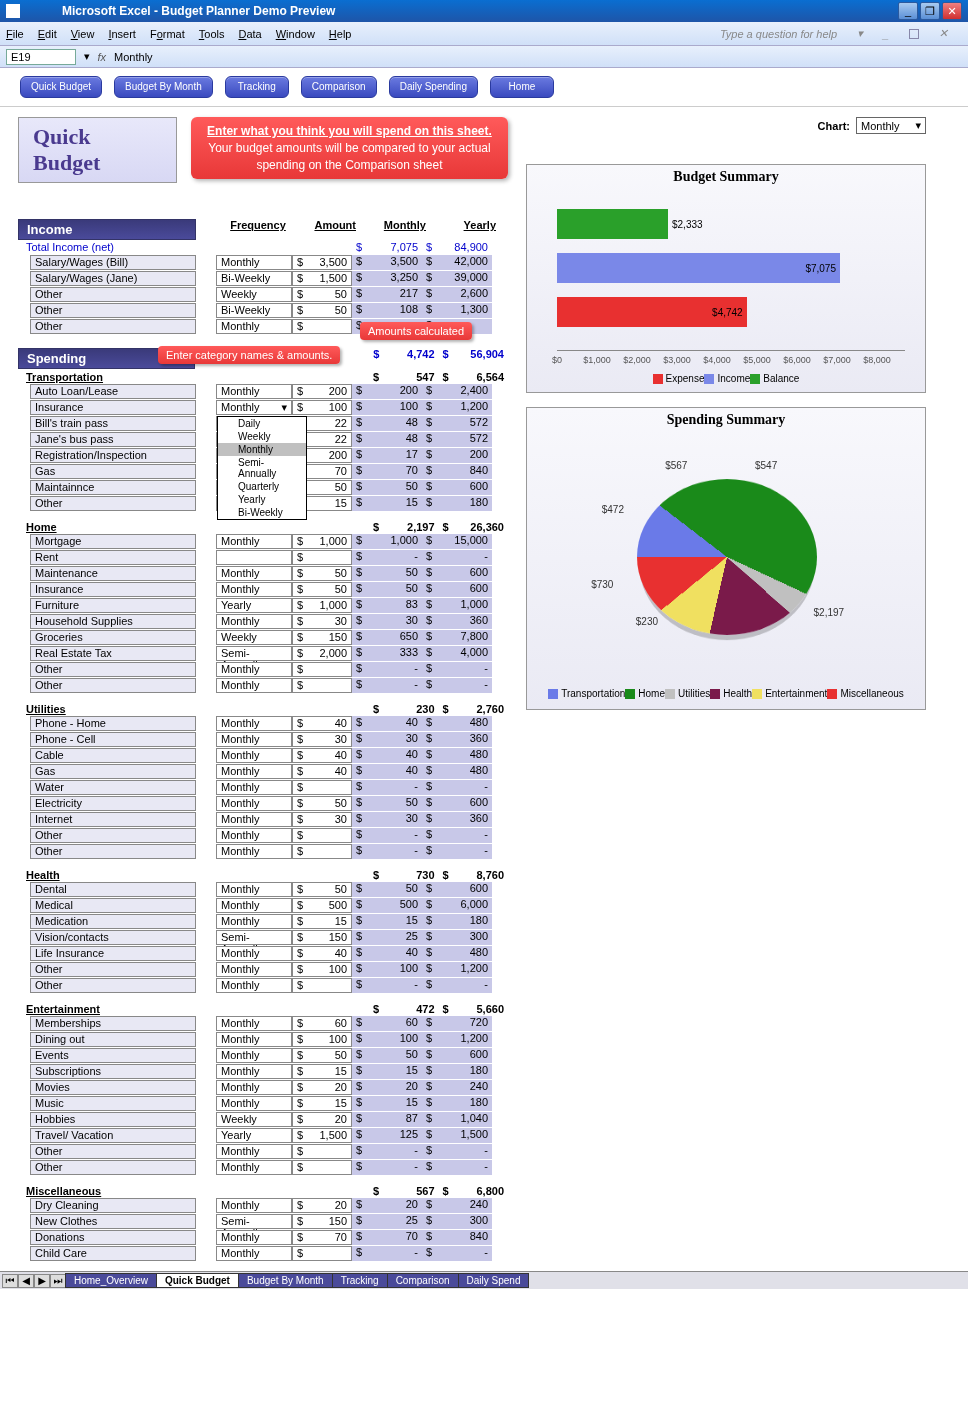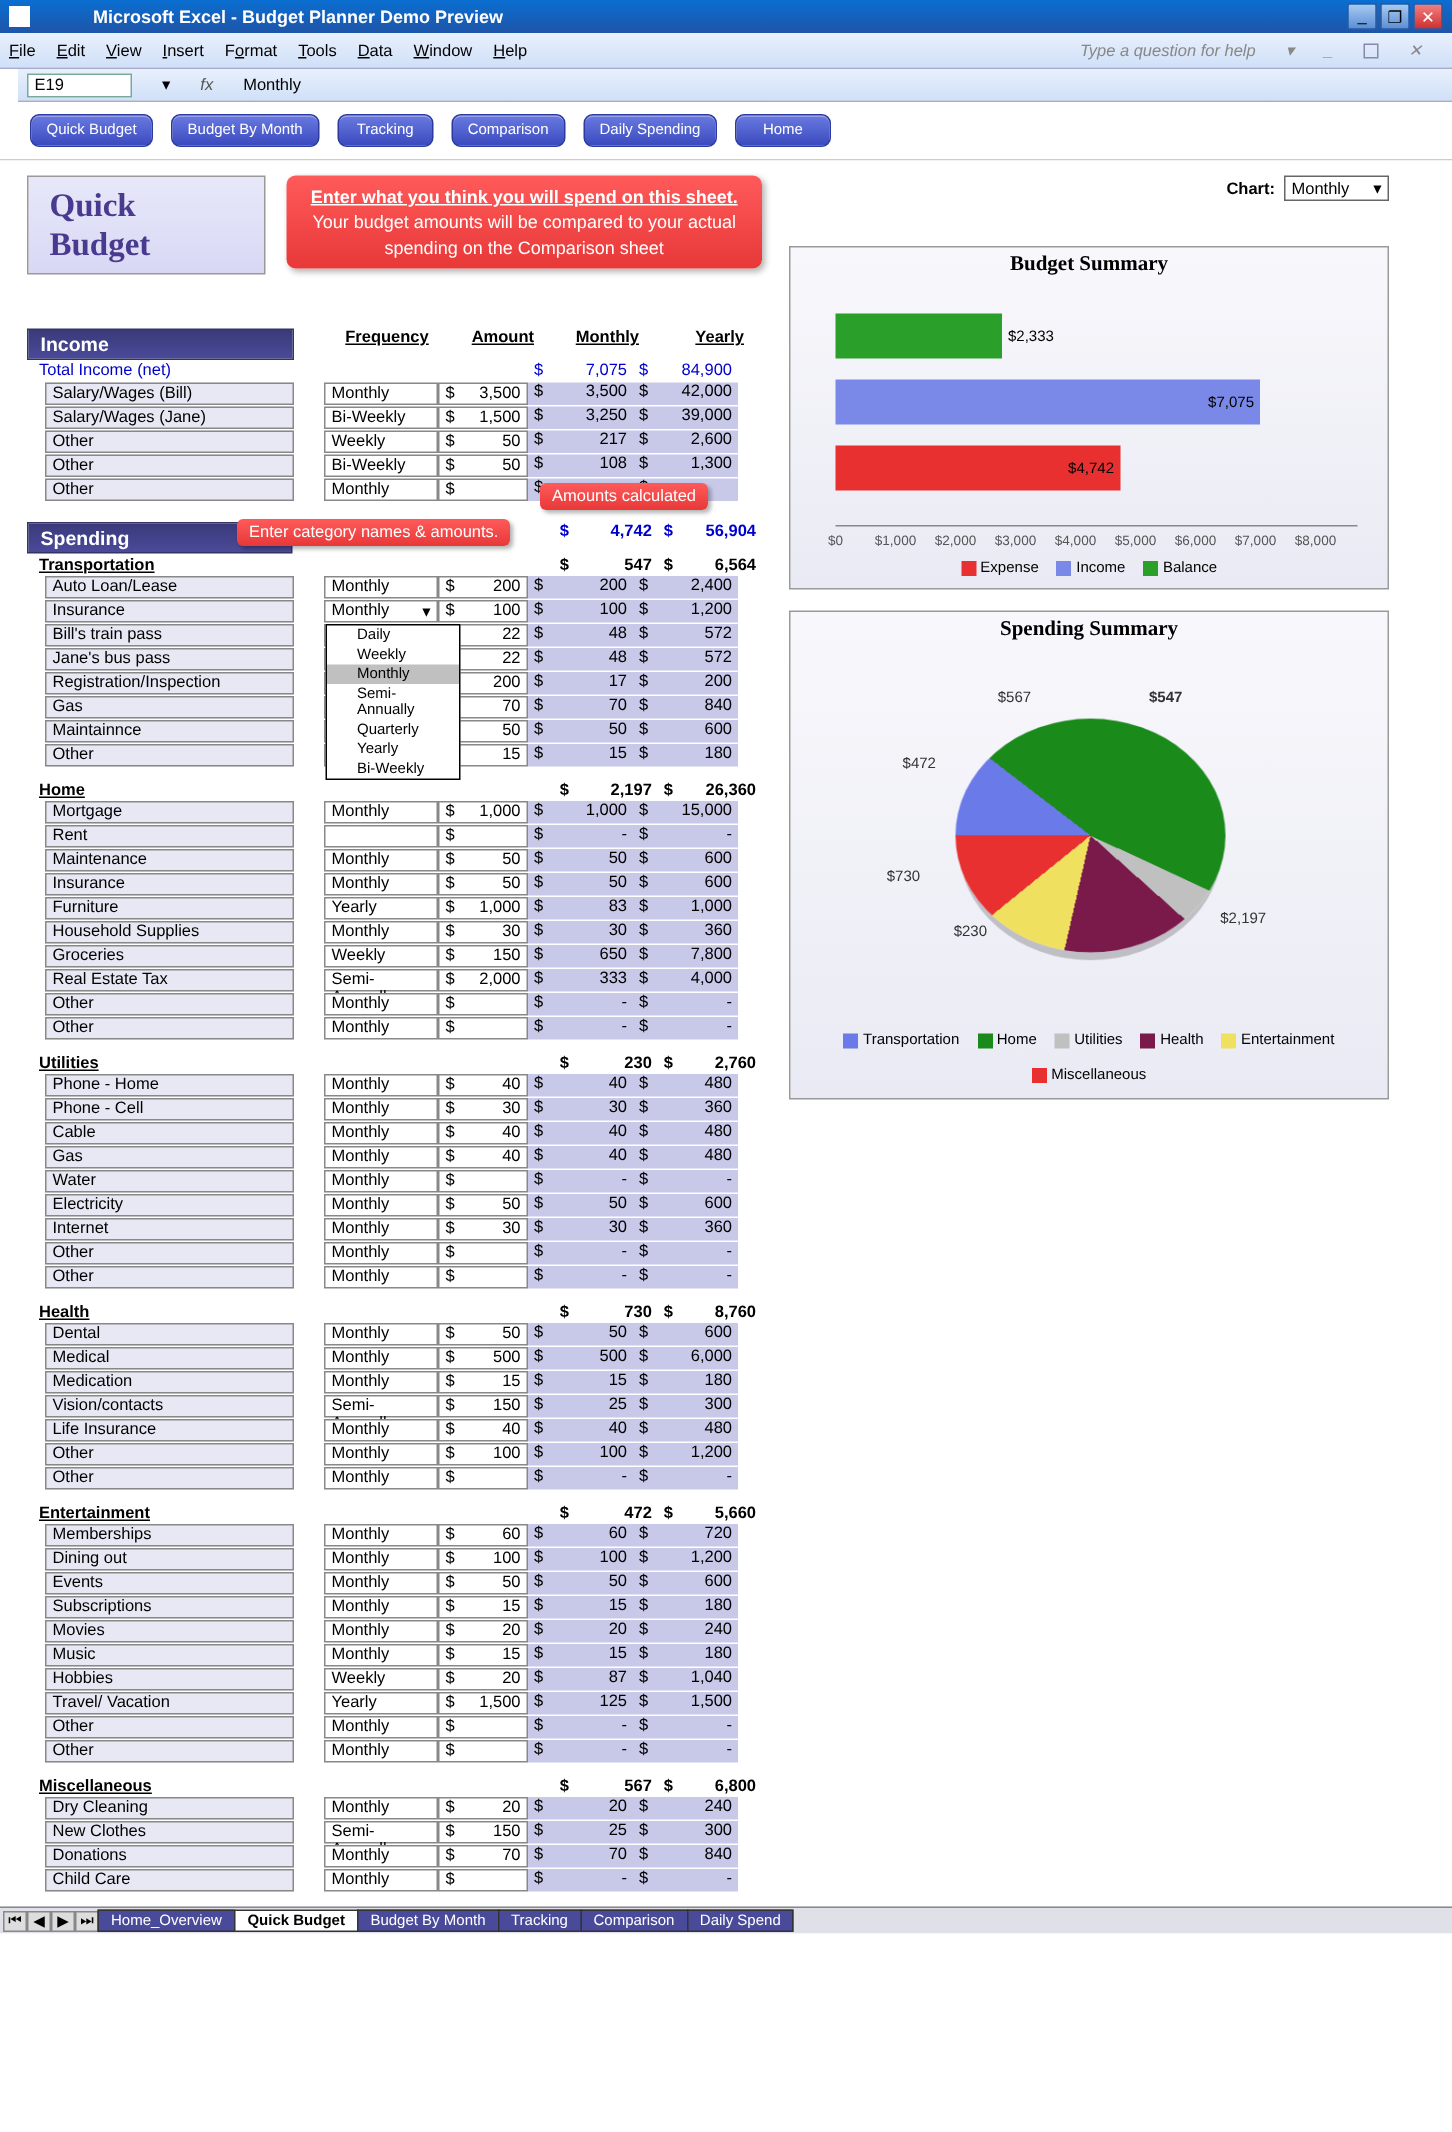--- a/index.html
+++ b/index.html
@@ -8,21 +8,21 @@
 .titlebar-icon { width: 14px; height: 14px; background: #fff; margin-right: 5px; }
 .titlebar-text { flex: 1; font-weight: bold; font-size: 12px; }
 .win-btns { display: flex; gap: 2px; }
 .win-btn { width: 20px; height: 18px; background: linear-gradient(#a8caf0,#5a8fd6); border: 1px solid #2c5a9e; display: flex; align-items: center; justify-content: center; font-size: 11px; color: #000; border-radius: 2px; }
 .win-btn.close { background: linear-gradient(#f08080,#d03030); color: #fff; }
 .menubar { background: linear-gradient(#e8f0fc,#d0e0f8); padding: 2px 6px; display: flex; align-items: center; height: 24px; border-bottom: 1px solid #aac; }
 .menubar span { margin-right: 14px; cursor: default; }
 .menubar span u { text-decoration: underline; }
 .menubar-right { margin-left: auto; color: #888; font-style: italic; display: flex; align-items: center; gap: 6px; }
 .mr-icon { width: 10px; height: 10px; border: 1px solid #88a; }
-.formulabar { background: linear-gradient(#e8f0fc,#d0e0f8); padding: 2px 6px; display: flex; align-items: center; height: 22px; gap: 20px; border-bottom: 1px solid #aac; margin-left: 12px; }
+.formulabar { background: linear-gradient(#e8f0fc,#d0e0f8); padding: 2px 6px; display: flex; align-items: center; height: 22px; gap: 8px; border-bottom: 1px solid #aac; }
 .fb-ref { width: 70px; background: #fff; border: 1px solid #7a9; padding: 1px 4px; }
 .fb-fx { font-style: italic; color: #555; }
 .navbtns { background: #fff; padding: 8px 20px; display: flex; gap: 12px; border-bottom: 1px solid #ccc; }
 .navbtn { background: linear-gradient(#6a7ae0,#3a4abf); color: #fff; padding: 4px 10px; min-width: 64px; border-radius: 6px; text-align: center; font-size: 10px; line-height: 1.2; border: 1px solid #2a3a9f; box-shadow: inset 0 1px 0 rgba(255,255,255,.3); }
 .content { display: flex; padding: 10px 18px; gap: 18px; background: #fff; }
 .left { width: 490px; }
 .right { width: 400px; }
 .qb-title { background: linear-gradient(#e8e8fa,#d8d8f4); padding: 6px 14px; font-size: 22px; font-weight: bold; color: #4a3a8f; border: 1px solid #999; display: inline-block; font-family: Georgia, serif; }
 .callout-red { background: linear-gradient(#ff5a5a,#e83838); color: #fff; padding: 6px 12px; border-radius: 6px; font-size: 12px; text-align: center; line-height: 1.4; box-shadow: 2px 2px 4px rgba(0,0,0,.3); }
 .callout-red u { text-decoration: underline; font-weight: bold; }
@@ -51,21 +51,21 @@
 .dropdown-list div { padding: 1px 20px; }
 .dropdown-list .sel { background: #c0c0c0; }
 .chart-box { border: 1px solid #999; background: linear-gradient(#f8f8fc,#eaeaf4); margin-bottom: 14px; }
 .chart-title { text-align: center; font-weight: bold; font-size: 14px; padding: 4px; font-family: Georgia, serif; }
 .chart-label { font-weight: bold; margin-right: 6px; }
 .chart-select { border: 1px solid #666; padding: 1px 4px; width: 70px; display: flex; justify-content: space-between; align-items: center; background: #fff; }
 .bar-chart { height: 180px; padding: 10px 20px 30px 30px; position: relative; }
 .bar { position: absolute; height: 30px; display: flex; align-items: center; }
 .axis { position: absolute; bottom: 18px; left: 30px; right: 20px; height: 1px; background: #888; }
 .tick-lbl { position: absolute; bottom: 4px; font-size: 9px; color: #555; transform: translateX(-50%); }
-.legend { display: flex; justify-content: center; gap: 12px; font-size: 10px; padding: 4px 0 8px; }
+.legend { display: flex; justify-content: center; font-size: 10px; padding: 4px 0 8px; }
 .legend-item { display: flex; align-items: center; gap: 3px; }
 .lg-sw { width: 10px; height: 10px; }
 .pie-area { height: 250px; position: relative; }
 .pie-label { position: absolute; font-size: 10px; color: #333; }
 .sheet-tabs { display: flex; align-items: center; background: #e0e0e8; border-top: 1px solid #888; padding: 0 2px; height: 18px; font-size: 10px; }
 .tab-nav { display: flex; }
 .tab-nav div { width: 16px; text-align: center; border: 1px solid #888; background: #ddd; }
 .sheet-tab { padding: 1px 8px; background: #4a4a9a; color: #fff; border: 1px solid #333; margin-left: -1px; cursor: default; }
 .sheet-tab.active { background: #fff; color: #000; font-weight: bold; }
 .qb-header { display: flex; align-items: flex-start; gap: 14px; }
@@ -1148,21 +1148,21 @@
             <div class="lg-sw" style="background:#2aa02a;"></div>
             <span>Balance</span>
           </div>
       </div>
     </div>
 
     <div class="chart-box">
       <div class="chart-title">Spending Summary</div>
       <div class="pie-area" id="pie-chart">
           <div style="position: absolute; width: 180px; height: 180px; border-radius: 50%; left: 110px; top: 35px; background: conic-gradient(from -90deg, rgb(106, 122, 232) 0%, rgb(106, 122, 232) 11.5328%, rgb(26, 138, 26) 11.5328%, rgb(26, 138, 26) 57.8537%, rgb(192, 192, 192) 57.8537%, rgb(192, 192, 192) 62.7029%, rgb(122, 26, 74) 62.7029%, rgb(122, 26, 74) 78.094%, rgb(240, 224, 96) 78.094%, rgb(240, 224, 96) 88.0455%, rgb(232, 48, 48) 88.0455%, rgb(232, 48, 48) 100%); box-shadow: rgba(0, 0, 0, 0.2) 0px 8px 0px -2px; transform: rotateX(30deg);"></div>
-          <div class="pie-label" style="left: 239px; top: 27.596px; font-weight: bold;">$547</div>
+          <div class="pie-label" style="left: 228px; top: 27.596px;">$547</div>
           <div class="pie-label" style="left: 286.524px; top: 174.921px;">$2,197</div>
           <div class="pie-label" style="left: 108.77px; top: 184px;">$230</div>
           <div class="pie-label" style="left: 64.1882px; top: 146.87px;">$730</div>
           <div class="pie-label" style="left: 74.7268px; top: 71.5334px;">$472</div>
           <div class="pie-label" style="left: 138.151px; top: 28.063px;">$567</div>
         </div>
       <div class="legend" style="flex-wrap:wrap;padding:6px 20px 10px;">
         <div class="legend-item">
             <div class="lg-sw" style="background:#6a7ae8;"></div>
             <span>Transportation</span>

